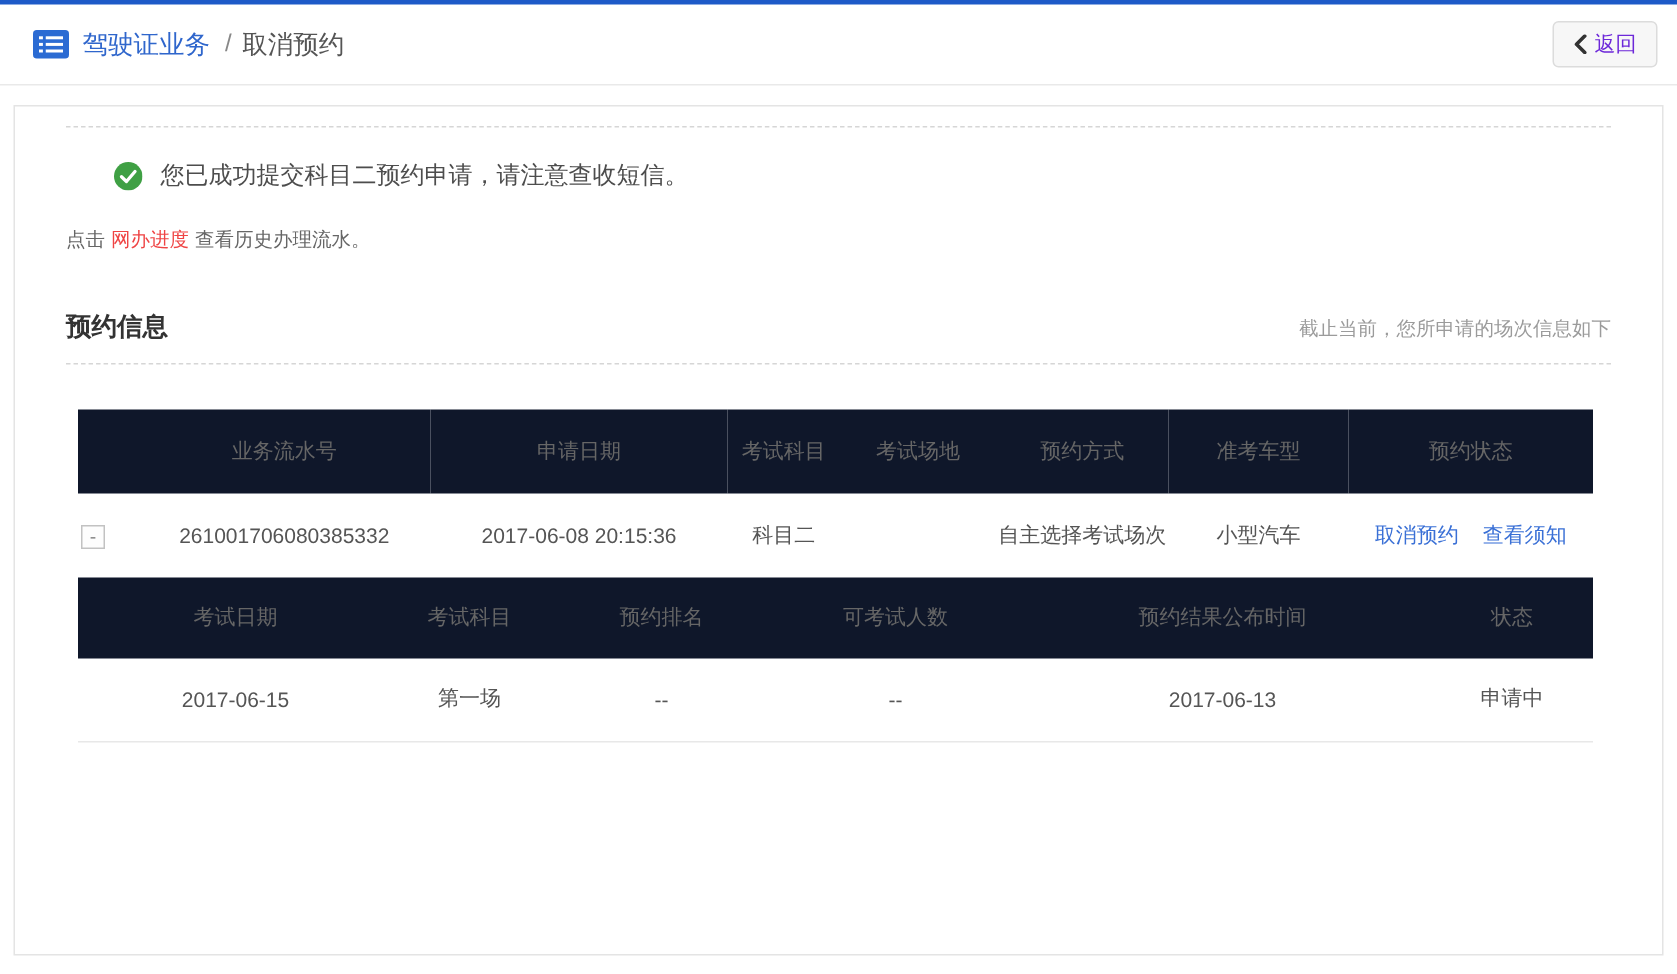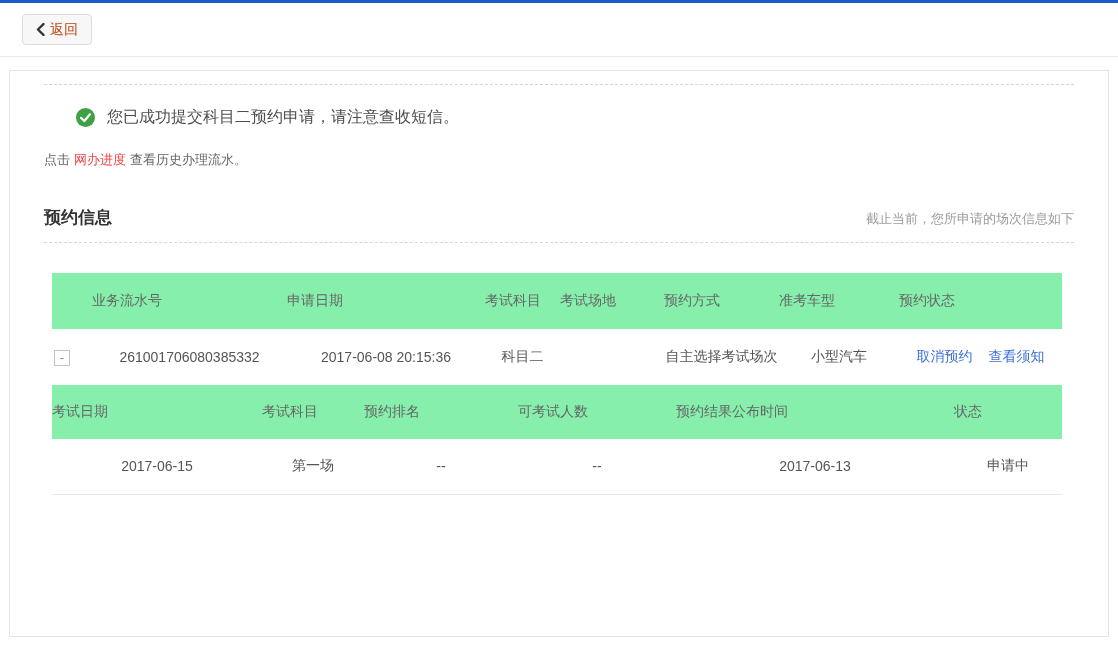--- a/index.html
+++ b/index.html
@@ -9,21 +9,21 @@
   
   .topbar { height:57px; border-top:3px solid #1e5ac8; border-bottom:1px solid #e9e9e9;
     display:flex; align-items:center; justify-content:space-between;
     padding:0 13px 0 22px; background:#fff; }
   .topbar-left { display:flex; align-items:center; }
   .list-icon { display:inline-flex; margin-right:9px; }
   .crumb-main { color:#2f66cc; font-size:17px; cursor:pointer; }
   .crumb-sep { color:#888; font-size:16px; margin:0 7px 0 10px; }
   .crumb-sub { color:#555; font-size:17px; }
   .back-btn { background:#f7f7f7; border:1px solid #dcdcdc; border-radius:4px;
-    height:31px; padding:0 13px; font-size:14px; color:#c2410c;
+    height:31px; padding:0 13px; font-size:14px; color:#6d28d9;
     display:flex; align-items:center; gap:5px; cursor:pointer;
     font-family:inherit; }
   .back-btn .chev-svg { display:inline-flex; }
 
   
   .panel { width:1100px; height:567px; margin:13px auto 0 9px;
     border:1px solid #e4e4e4; background:#fff; padding:0 34px; }
 
   .section-title { font-size:17px; font-weight:bold; color:#333; }
   .tips-title { margin-top:28px; }
@@ -36,36 +36,52 @@
   .progress-line { margin-top:23px; font-size:13px; color:#666; }
   .progress-line a { color:#ef4444; text-decoration:none; cursor:pointer; margin:0 4px; }
 
   .section-head { margin-top:37px; display:flex; align-items:baseline;
     justify-content:space-between; }
   .section-note { font-size:13px; color:#9b9b9b; }
 
   
   .table-wrap { margin-top:30px; margin-left:8px; width:1010px; }
   table { border-collapse:collapse; table-layout:fixed; width:1010px; font-size:14px; }
-  thead th { background:#86efac; font-weight:normal; color:#666; height:56px;
-    text-align:left; }
+  thead th { background:#0f172a; font-weight:normal; color:#666; height:56px;
+    text-align:center; }
   tbody td { height:56px; text-align:center; color:#555; }
   .sub-table thead th { height:54px; }
   .sub-table tbody td { height:55px; border-bottom:1px solid #e8e8e8; }
   .toggle-cell { text-align:left; padding-left:2px; }
   .toggle-box { display:inline-block; width:16px; height:16px; line-height:13px;
     border:1px solid #c2c2c2; background:#fdfdfd; color:#888; font-size:13px;
     text-align:center; cursor:pointer; }
   .action-link { color:#3a70d6; text-decoration:none; cursor:pointer; }
   .action-link + .action-link { margin-left:12px; }
 </style>
 </head>
 <body>
 
 <div class="topbar">
+  <div class="topbar-left">
+    <span class="list-icon">
+      <svg width="24" height="20" viewBox="0 0 24 20">
+        <rect x="0" y="0" width="24" height="19" rx="2.5" fill="#2b6bd3"></rect>
+        <rect x="4" y="4.2" width="2.6" height="2" fill="#fff"></rect>
+        <rect x="8.5" y="4.2" width="11.5" height="2" fill="#fff"></rect>
+        <rect x="4" y="8.6" width="2.6" height="2" fill="#fff"></rect>
+        <rect x="8.5" y="8.6" width="11.5" height="2" fill="#fff"></rect>
+        <rect x="4" y="13" width="2.6" height="2" fill="#fff"></rect>
+        <rect x="8.5" y="13" width="11.5" height="2" fill="#fff"></rect>
+      </svg>
+    </span>
+    <span class="crumb-main">驾驶证业务</span>
+    <span class="crumb-sep">/</span>
+    <span class="crumb-sub">取消预约</span>
+  </div>
   <button class="back-btn">
     <span class="chev-svg">
       <svg width="9" height="13" viewBox="0 0 9 13">
         <polyline points="7.5,1 2,6.5 7.5,12" fill="none" stroke="#333" stroke-width="2.4" stroke-linecap="round" stroke-linejoin="round"></polyline>
       </svg>
     </span>
     <span>返回</span>
   </button>
 </div>
 

